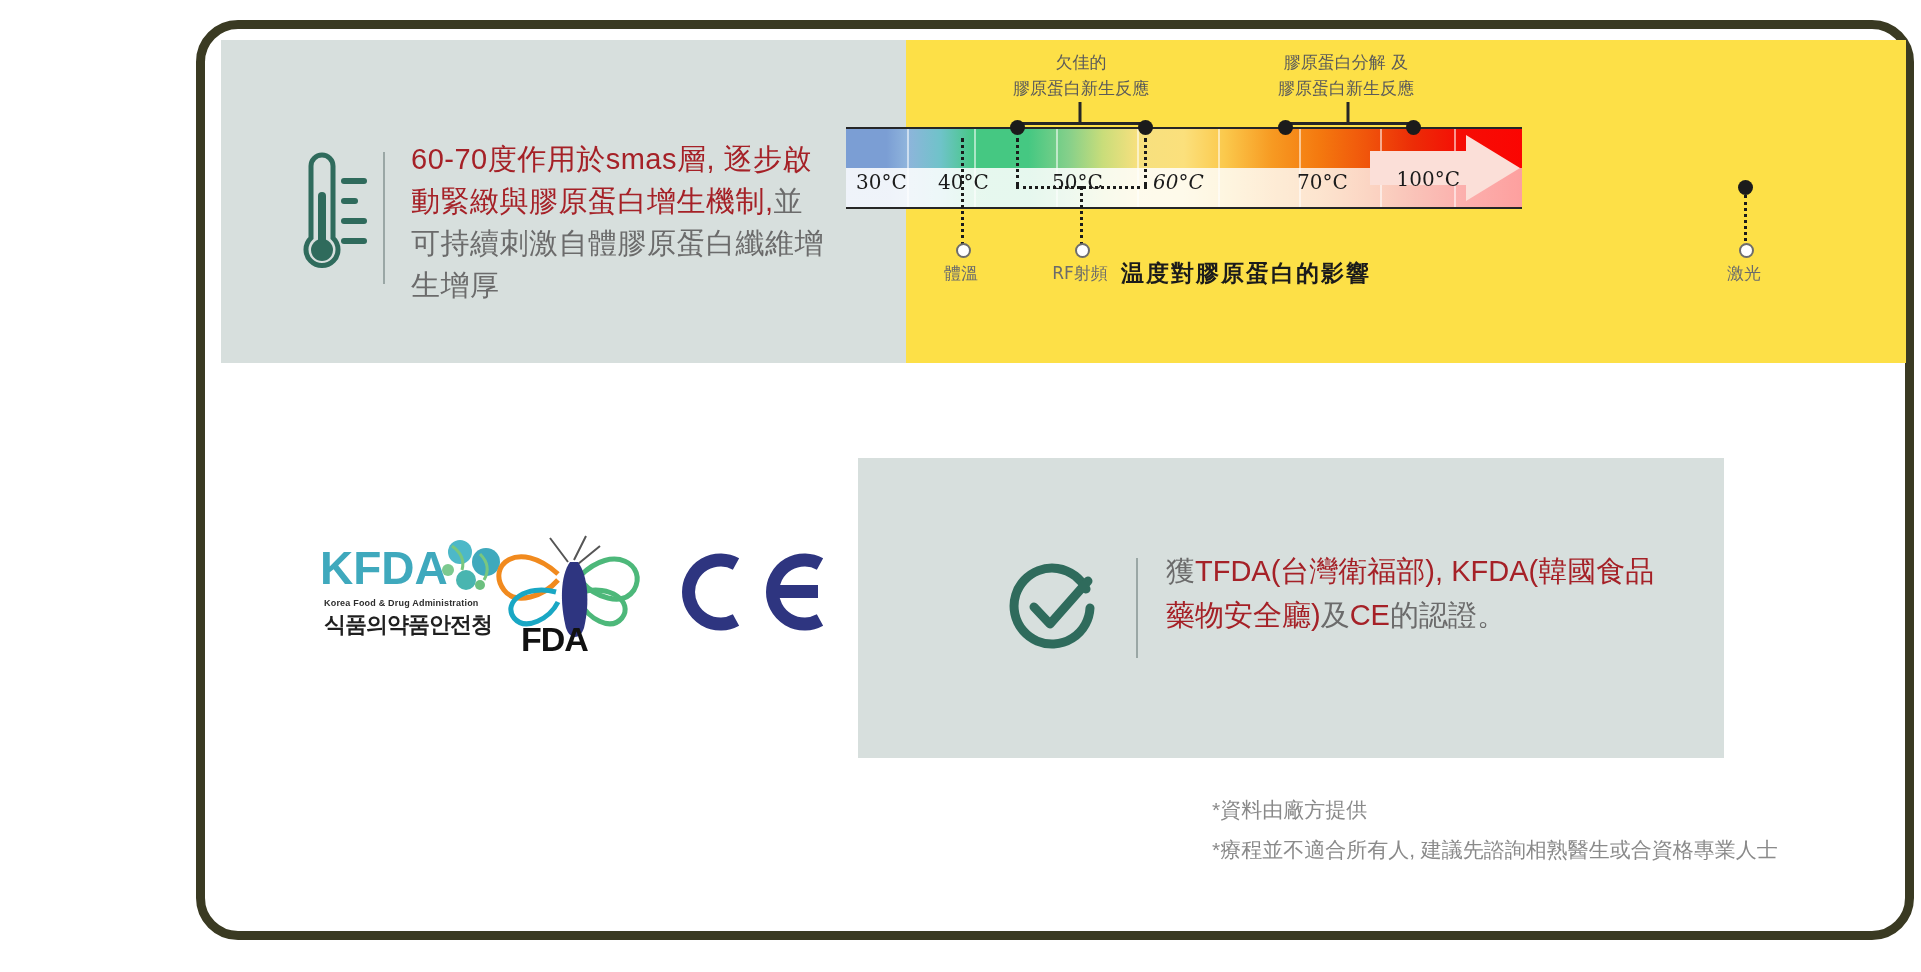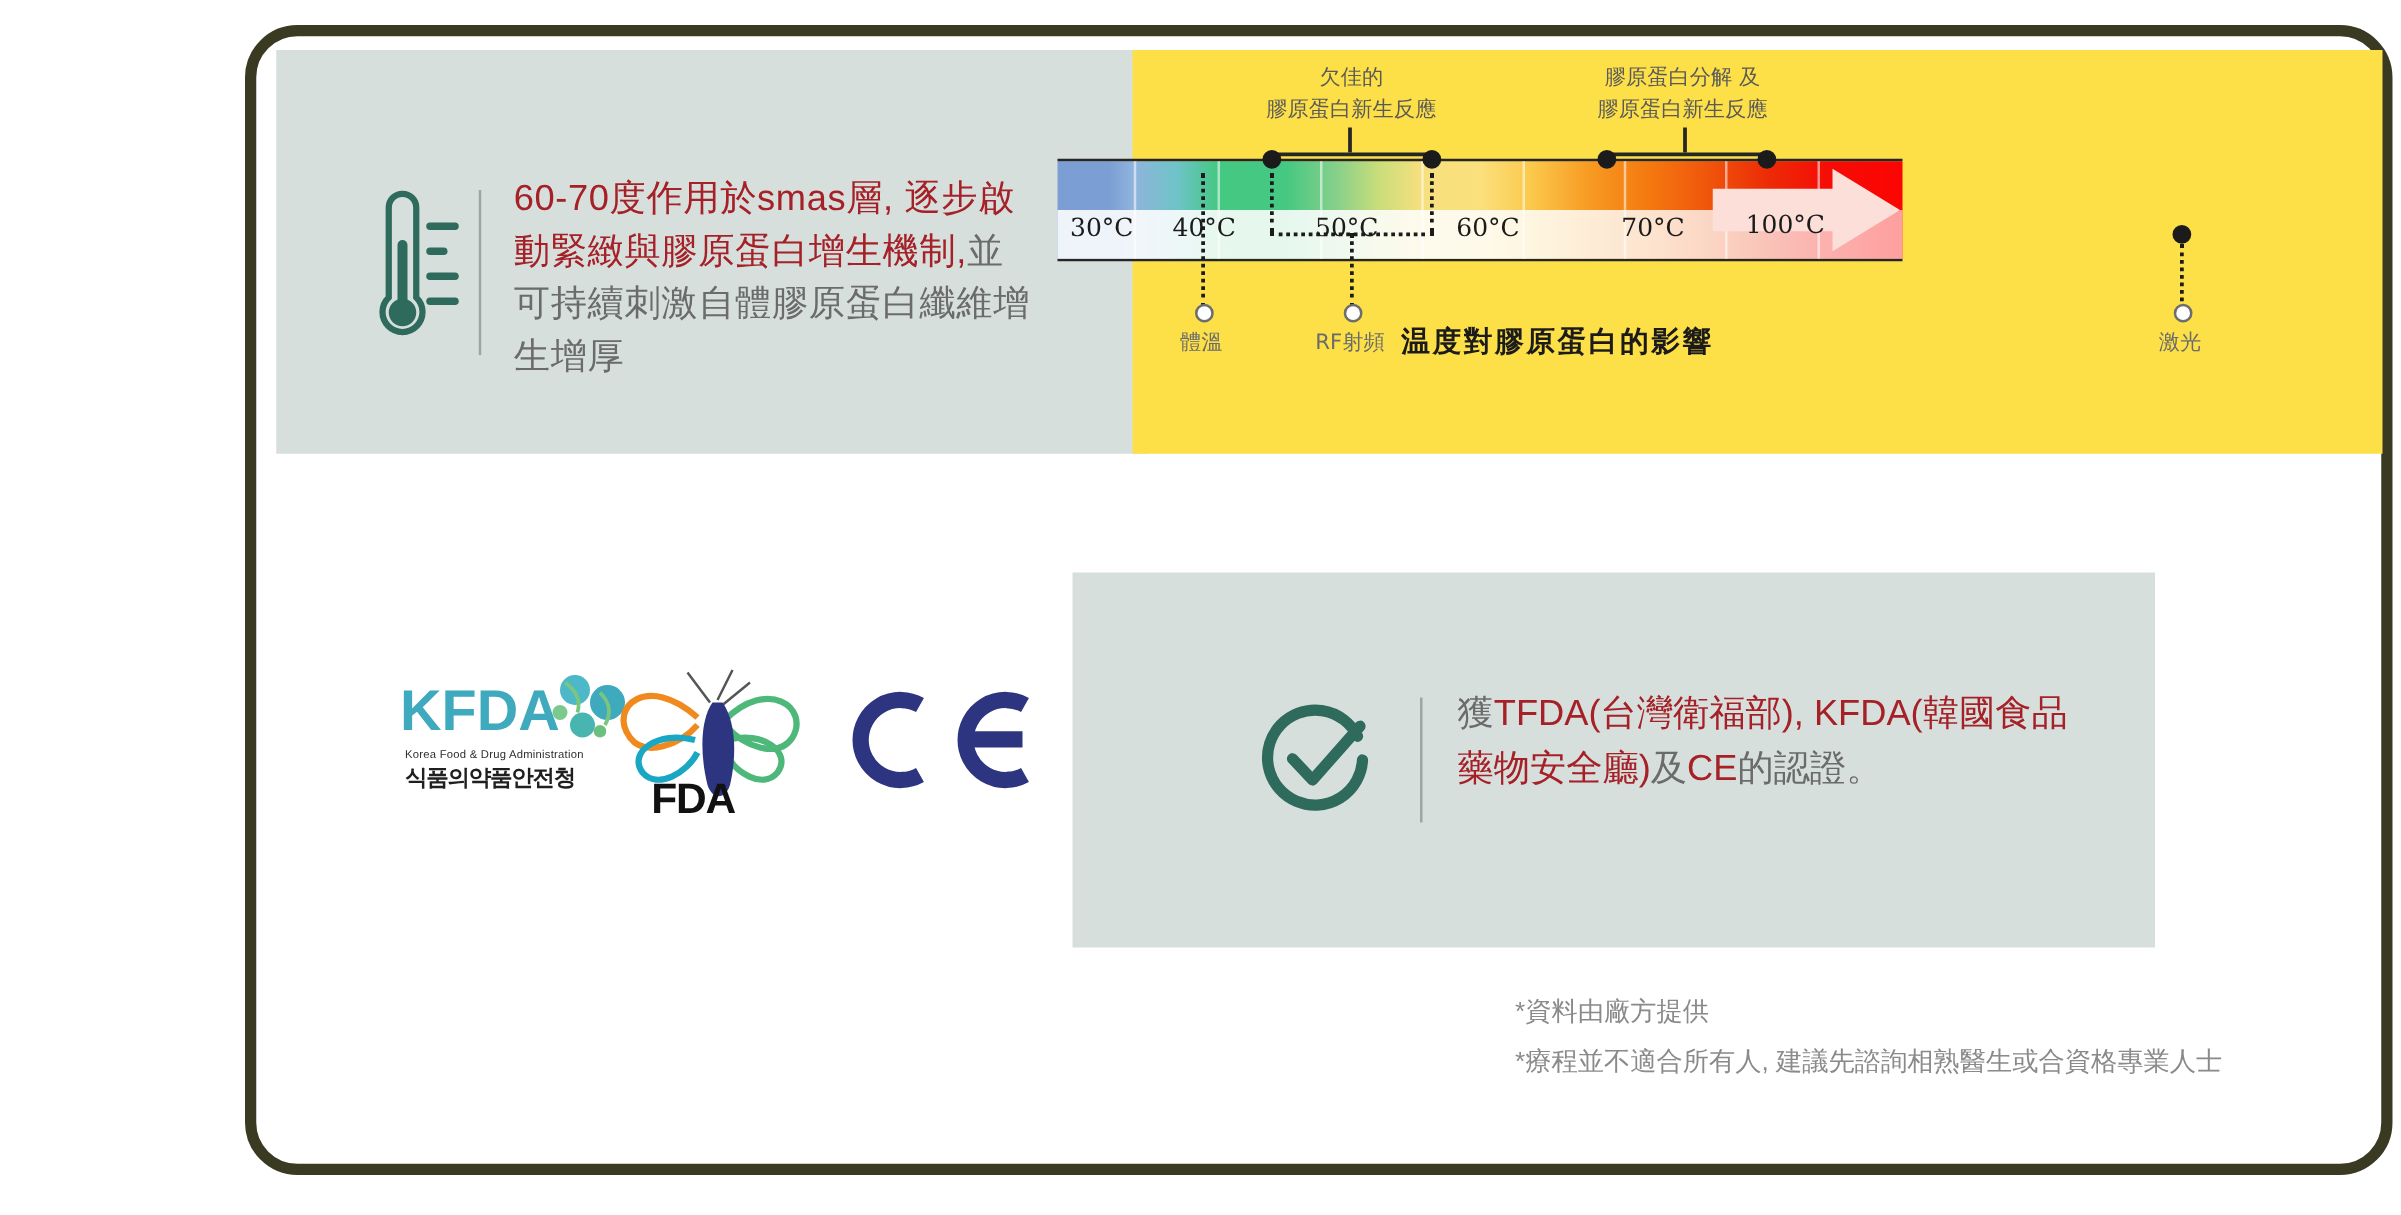--- a/index.html
+++ b/index.html
@@ -78,25 +78,25 @@
   .ocirc{position:absolute;width:11px;height:11px;border-radius:50%;border:2px solid #6d6d6d;background:#fff;}
   .blabel{position:absolute;font-size:17px;color:#6b6b6b;font-family:"DejaVu Sans",sans-serif;white-space:nowrap;text-align:center;}
   #chart-title{
     position:absolute;left:215px;top:218px;font-size:23px;font-weight:bold;color:#1b1b1b;
     letter-spacing:2px;white-space:nowrap;
   }
 
   
   #logos{position:absolute;left:320px;top:540px;width:480px;height:140px;}
   #kfda-txt{
-    position:absolute;left:4px;top:58px;font-size:9px;color:#2d2d2d;font-weight:normal;
+    position:absolute;left:4px;top:58px;font-size:9px;color:#2d2d2d;font-weight:bold;
     letter-spacing:.2px;white-space:nowrap;
   }
   #kfda-kr{
-    position:absolute;left:4px;top:70px;font-size:18px;color:#1f1f1f;font-weight:bold;
+    position:absolute;left:4px;top:70px;font-size:22px;color:#1f1f1f;font-weight:bold;
     letter-spacing:-1px;white-space:nowrap;
   }
   #fda-txt{position:absolute;left:201px;top:80px;font-size:34px;font-weight:bold;color:#111;letter-spacing:-1px;}
 
   
   #panel-bottom{
     position:absolute;left:858px;top:458px;width:866px;height:300px;background:#d7dfdd;
   }
   #check-wrap{position:absolute;left:150px;top:105px;width:90px;height:90px;}
   #divider-bot{position:absolute;left:278px;top:100px;width:2px;height:100px;background:#9aa7a5;}
@@ -169,21 +169,21 @@
       <div class="tick-sep" style="left:31%;"></div>
       <div class="tick-sep" style="left:43%;"></div>
       <div class="tick-sep" style="left:55%;"></div>
       <div class="tick-sep" style="left:67%;"></div>
       <div class="tick-sep" style="left:79%;"></div>
       <div class="tick-sep" style="left:90%;"></div>
 
       <div class="temp-lab" style="left:10px;">30°C</div>
       <div class="temp-lab" style="left:92px;">40°C</div>
       <div class="temp-lab" style="left:206px;">50°C</div>
-      <div class="temp-lab" style="left:319px;">60°C</div>
+      <div class="temp-lab" style="left:307px;font-style:italic;">60°C</div>
       <div class="temp-lab" style="left:431px;margin-left:20px;">70°C</div>
 
       <svg id="arrow" viewBox="0 0 150 70" preserveAspectRatio="none">
         <path d="M0 18 H96 V2 L150 35 L96 68 V52 H0 Z" fill="#fbdfd8"></path>
       </svg>
       <div id="arrow-lab">100°C</div>
     </div>
 
     <div class="dot" style="left:104px;top:80px;"></div>
     <div class="dot" style="left:232px;top:80px;"></div>

